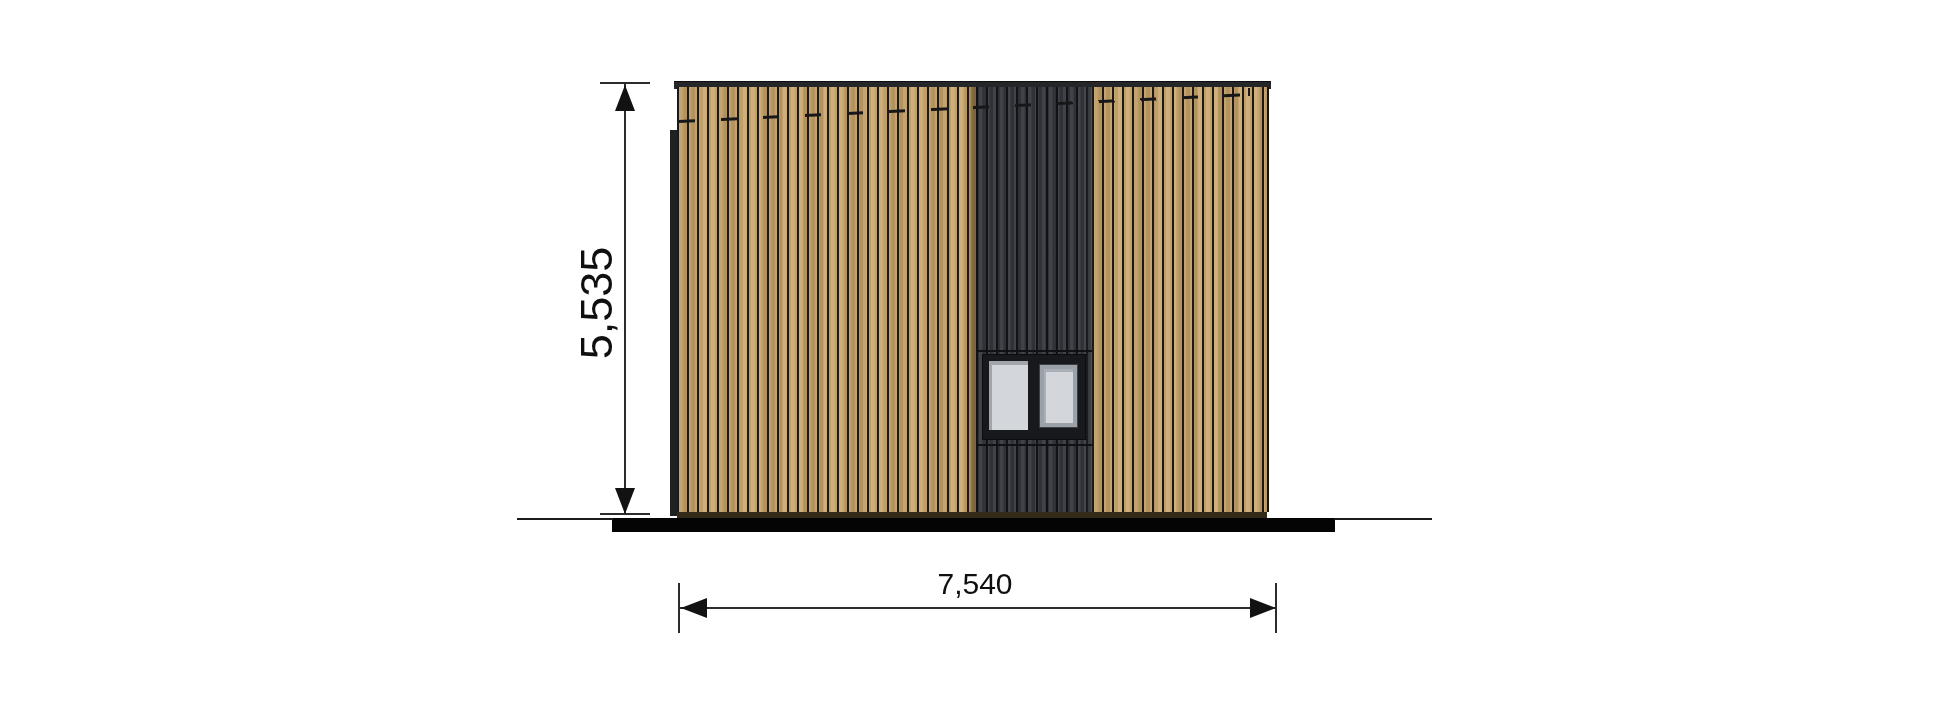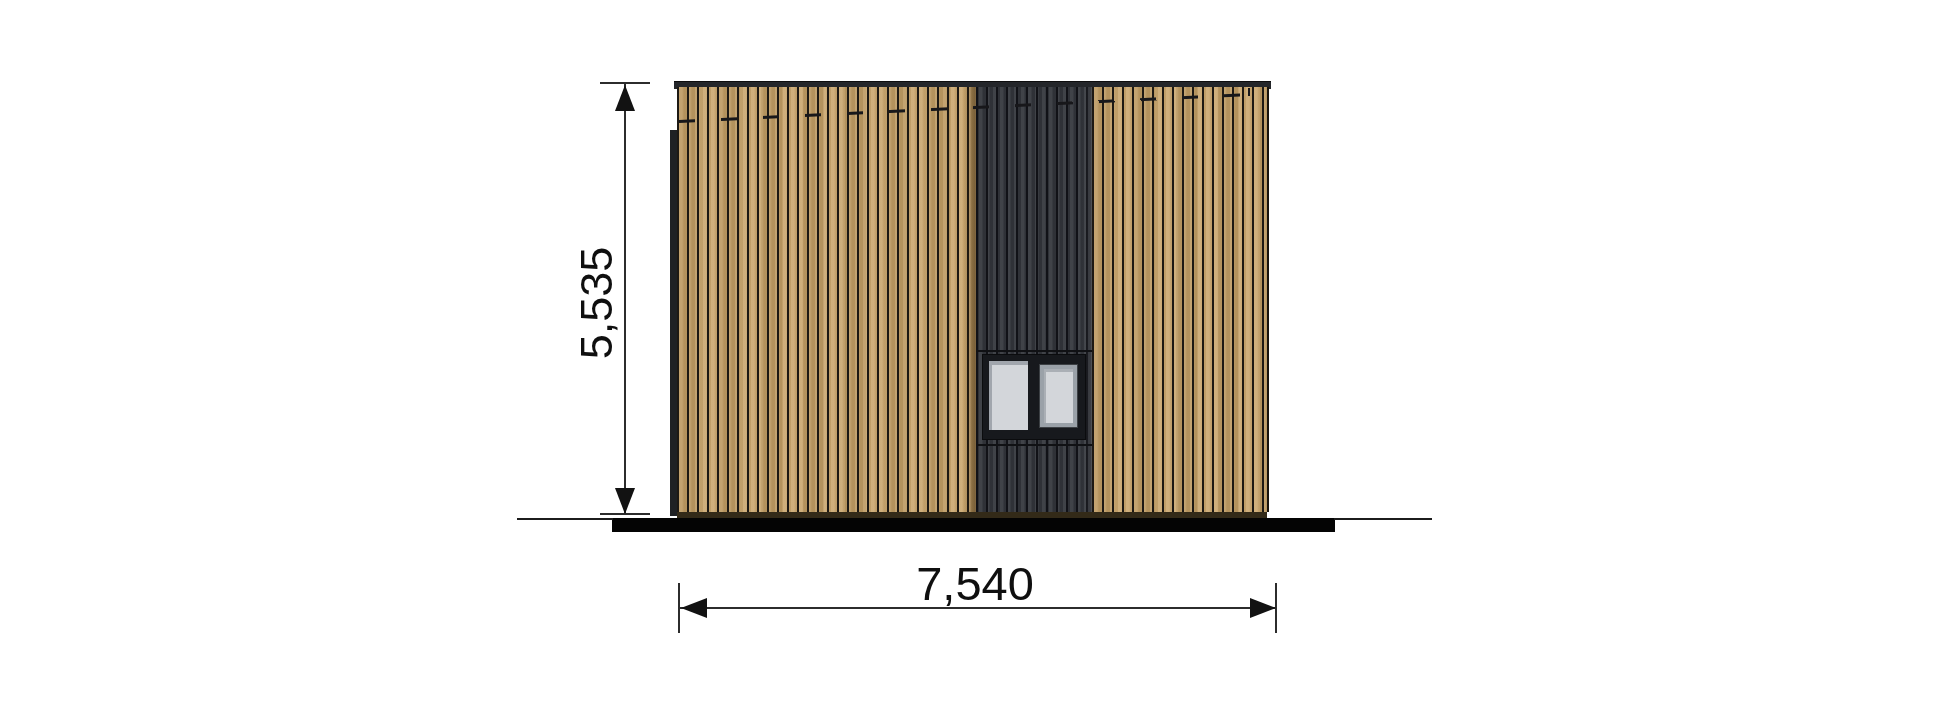--- a/index.html
+++ b/index.html
@@ -80,21 +80,21 @@
   #hdim-line{left:680px;top:607px;width:597px;height:2px;}
   #hdim-tick-left{left:678px;top:583px;width:2px;height:50px;}
   #hdim-tick-right{left:1275px;top:583px;width:2px;height:50px;}
   #hdim-arrow-left{left:681px;top:598px;
     border-top:10px solid transparent;border-bottom:10px solid transparent;
     border-right:26px solid #121212;}
   #hdim-arrow-right{left:1250px;top:598px;
     border-top:10px solid transparent;border-bottom:10px solid transparent;
     border-left:26px solid #121212;}
   #hdim-label{left:875px;top:561px;width:200px;height:46px;line-height:46px;
-    text-align:center;font-size:47px;color:#0f0f0f;}
+    text-align:center;font-size:30px;color:#0f0f0f;}
 </style>
 </head>
 <body>
 
 <div id="canvas">
 
   <div class="abs" id="roof-cap"></div>
   <div class="abs" id="corner-strip"></div>
 
   <div class="abs" id="facade">

